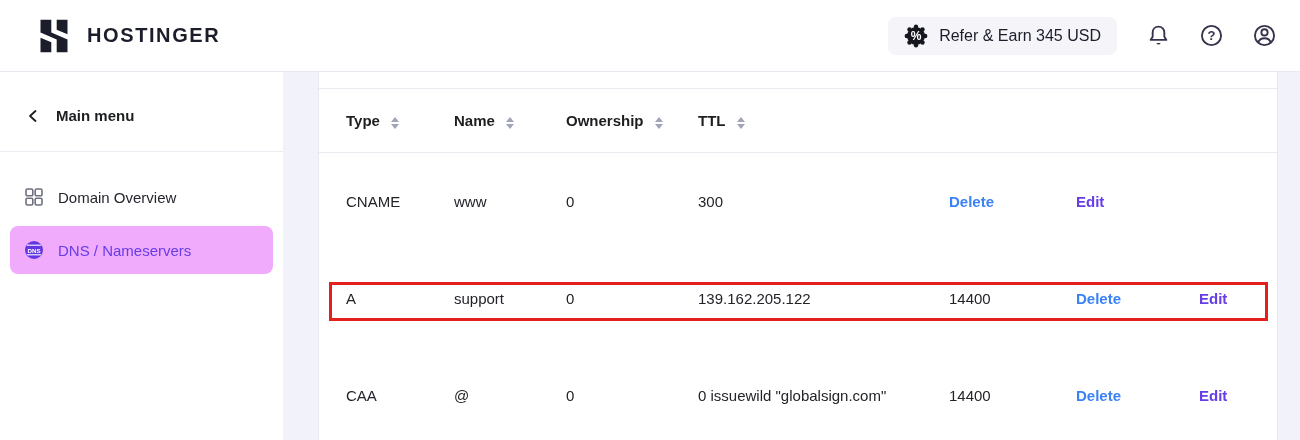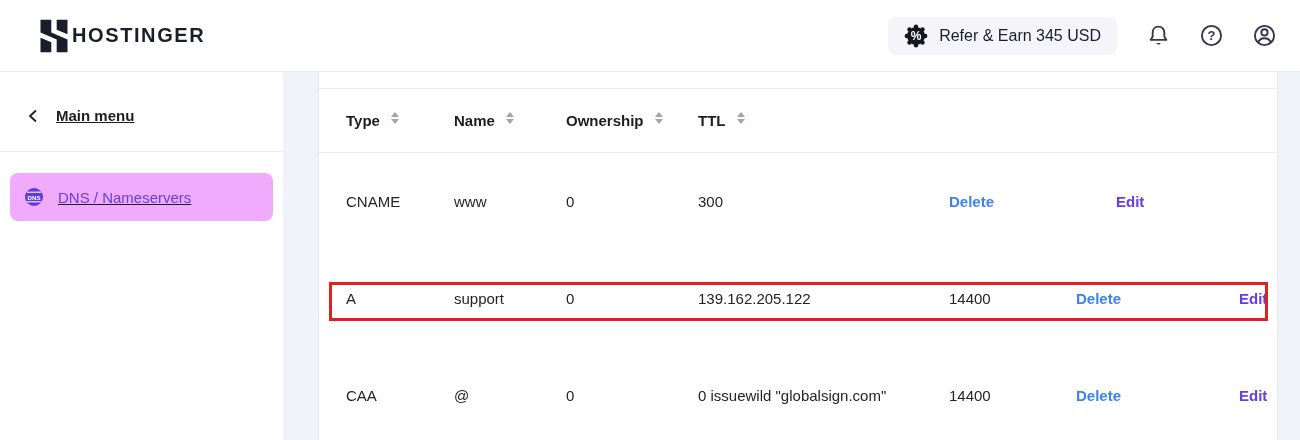--- a/index.html
+++ b/index.html
@@ -14,21 +14,21 @@
   
   .app-header {
     height: 72px;
     display: flex;
     align-items: center;
     justify-content: space-between;
     padding: 0 12px 0 36px;
     background: #ffffff;
     border-bottom: 1px solid #e9e9f2;
   }
-  .brand { display: flex; align-items: center; cursor: pointer; }
+  .brand { display: flex; align-items: center; gap: 15px; cursor: pointer; }
   .brand-text {
     font-size: 20px;
     font-weight: 800;
     letter-spacing: 1.6px;
     color: #1c1d2b;
   }
   .header-right { display: flex; align-items: center; }
   .refer-pill {
     display: flex; align-items: center; gap: 11px;
     background: #f4f4f9;
@@ -42,21 +42,21 @@
   }
   .icon-btn {
     width: 27px; height: 27px;
     display: flex; align-items: center; justify-content: center;
     cursor: pointer;
     margin-right: 26px;
   }
   .icon-btn:last-child { margin-right: 10px; }
 
   
-  .layout { display: flex; height: 368px; text-decoration: underline; }
+  .layout { display: flex; height: 368px; }
 
   
   .sidebar { width: 283px; flex-shrink: 0; background: #ffffff; }
   .sidebar-top {
     height: 80px;
     display: flex; align-items: center;
     gap: 17px;
     padding: 8px 0 0 27px;
     border-bottom: 1px solid #ececf3;
     font-weight: 600;
@@ -95,36 +95,36 @@
     align-items: center;
     padding: 0 27px;
   }
   .thead {
     height: 65px;
     border-top: 1px solid #eaeaf0;
     border-bottom: 1px solid #eaeaf0;
     font-weight: 700;
     color: #1d1e20;
   }
-  .th { display: flex; align-items: flex-start; gap: 11px; cursor: pointer; }
+  .th { display: flex; align-items: flex-end; gap: 11px; cursor: pointer; }
   .sort { display: inline-flex; flex-direction: column; gap: 2px; }
   .sort .up {
     width: 0; height: 0;
     border-left: 4px solid transparent; border-right: 4px solid transparent;
     border-bottom: 5px solid #a2a4b8;
   }
   .sort .down {
     width: 0; height: 0;
     border-left: 4px solid transparent; border-right: 4px solid transparent;
     border-top: 5px solid #a2a4b8;
   }
   .trow { height: 97px; color: #232429; }
   .cell-content-inner { max-width: 190px; line-height: 26px; word-break: break-all; }
   .action-delete { color: #3b82f6; font-weight: 700; cursor: pointer; }
-  .action-edit { color: #673de6; font-weight: 700; cursor: pointer; margin-left: 40px; }
+  .action-edit { color: #673de6; font-weight: 700; cursor: pointer; }
 
   .highlight-box {
     position: absolute;
     left: 10px; top: 210px;
     width: 939px; height: 39px;
     border: 3px solid #e3201d;
     pointer-events: none;
   }
 
   svg { display: block; }
@@ -203,20 +203,31 @@
     <div class="sidebar-top">
       <span>
         <svg width="12" height="14" viewBox="0 0 12 14" fill="none" stroke="#1d1e20" stroke-width="1.8" stroke-linecap="round" stroke-linejoin="round">
           <polyline points="8.5,2 3,7 8.5,12"></polyline>
         </svg>
       </span>
       <span>Main menu</span>
     </div>
 
     <nav class="nav">
+      <div class="nav-item">
+        <span>
+          <svg width="20" height="20" viewBox="0 0 20 20" fill="none" stroke="#6e7080" stroke-width="1.6">
+            <rect x="2" y="2" width="6.8" height="6.8" rx="1.4"></rect>
+            <rect x="11.2" y="2" width="6.8" height="6.8" rx="1.4"></rect>
+            <rect x="2" y="11.2" width="6.8" height="6.8" rx="1.4"></rect>
+            <rect x="11.2" y="11.2" width="6.8" height="6.8" rx="1.4"></rect>
+          </svg>
+        </span>
+        <span>Domain Overview</span>
+      </div>
 
       <div class="nav-item selected">
         <span>
           <svg width="20" height="20" viewBox="0 0 20 20">
             <circle cx="10" cy="10" r="9" fill="#6236e3"></circle>
             <line x1="3" y1="5.2" x2="17" y2="5.2" stroke="#ffffff" stroke-width="1.1"></line>
             <line x1="3" y1="14.8" x2="17" y2="14.8" stroke="#ffffff" stroke-width="1.1"></line>
             <text x="10" y="12.5" text-anchor="middle" font-size="6.2" font-weight="bold" fill="#ffffff" font-family="Liberation Sans, sans-serif">DNS</text>
           </svg>
         </span>

